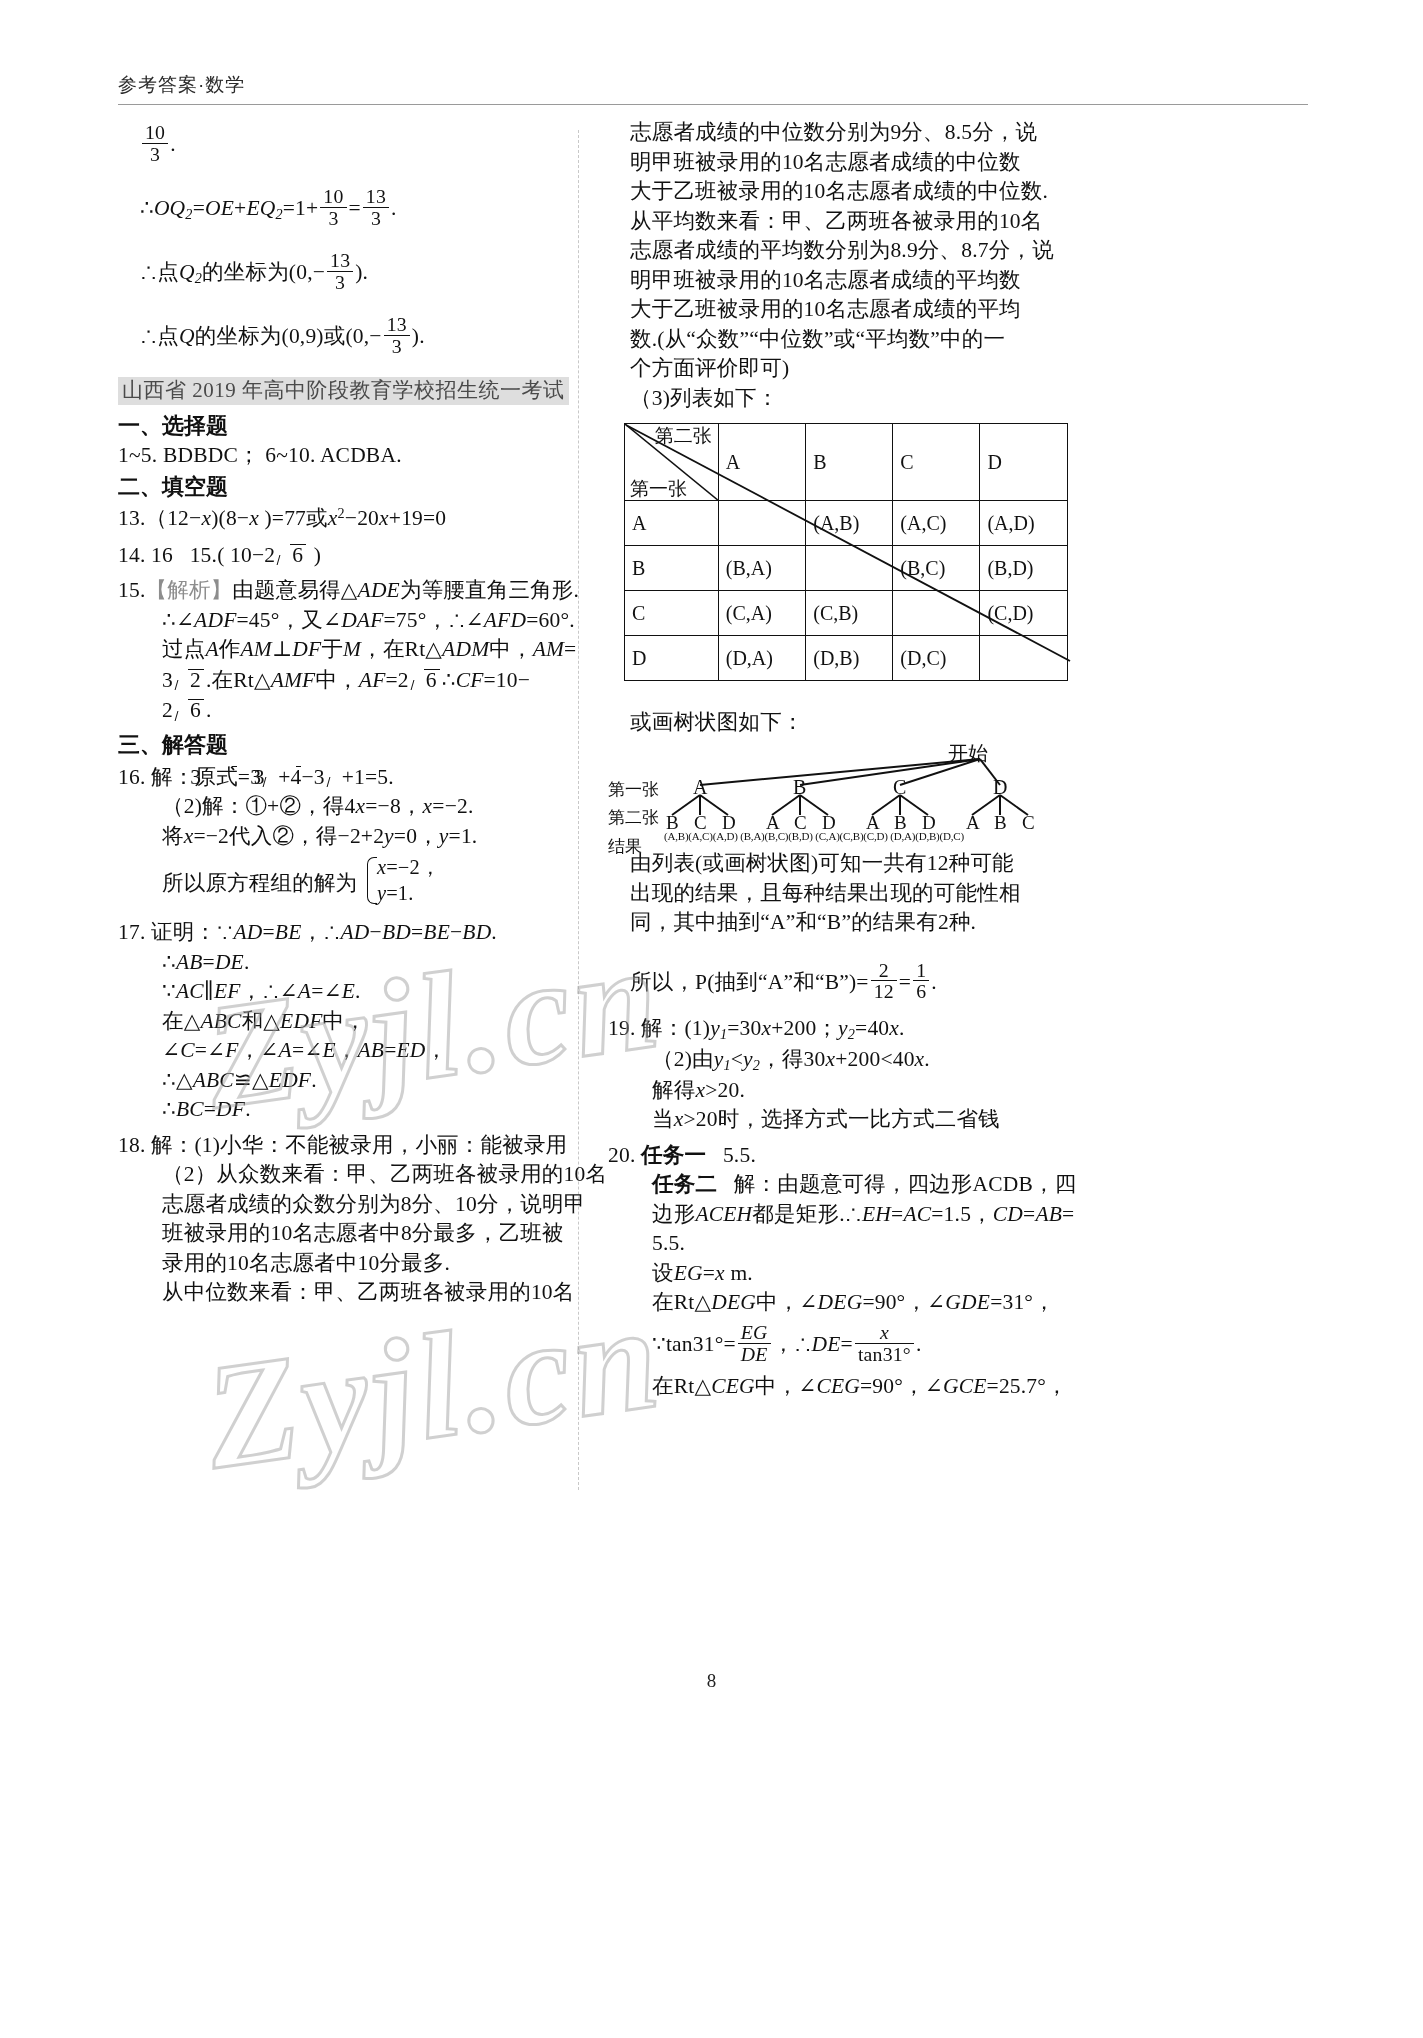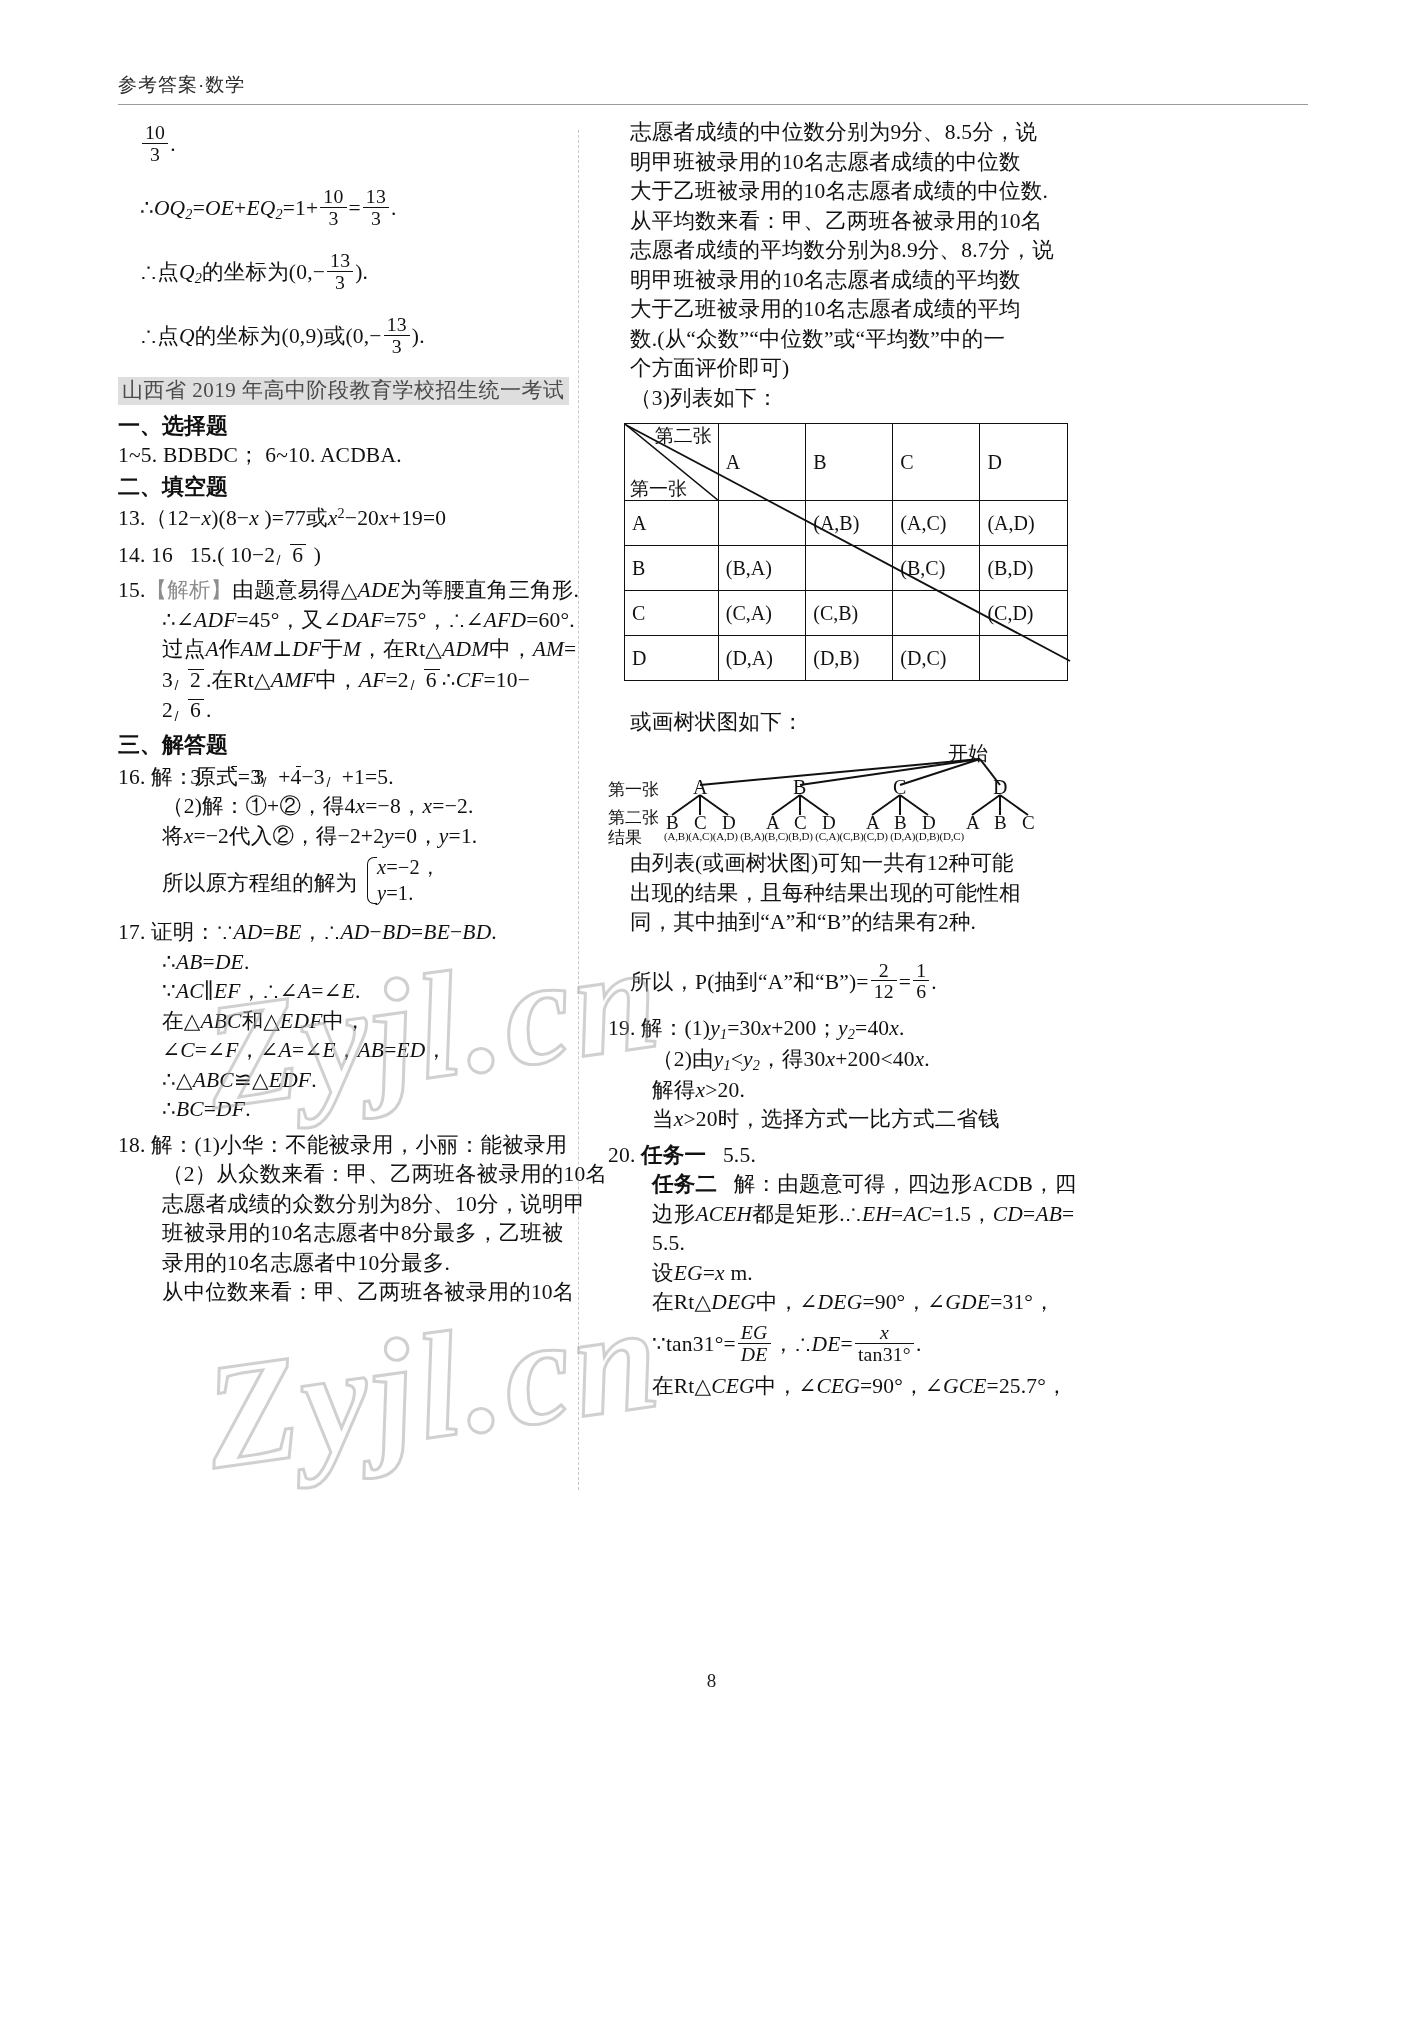--- a/index.html
+++ b/index.html
@@ -336,21 +336,21 @@
 
         <line x1="392" y1="54" x2="364" y2="74" stroke="#111" stroke-width="2"></line>
         <line x1="392" y1="54" x2="392" y2="74" stroke="#111" stroke-width="2"></line>
         <line x1="392" y1="54" x2="420" y2="74" stroke="#111" stroke-width="2"></line>
       </svg>
 
       <span class="node" style="left:340px;top:2px">开始</span>
 
       <span class="lbl" style="left:0px;top:40px">第一张</span>
       <span class="lbl" style="left:0px;top:68px">第二张</span>
-      <span class="lbl" style="left:0px;top:88px">结果</span>
+      <span class="lbl" style="left:0px;top:97px">结果</span>
 
       <span class="node" style="left:85px;top:36px">A</span>
       <span class="node" style="left:185px;top:36px">B</span>
       <span class="node" style="left:285px;top:36px">C</span>
       <span class="node" style="left:385px;top:36px">D</span>
 
       <span class="leaf" style="left:58px;top:72px">B</span>
       <span class="leaf" style="left:86px;top:72px">C</span>
       <span class="leaf" style="left:114px;top:72px">D</span>
       <span class="leaf" style="left:158px;top:72px">A</span>

